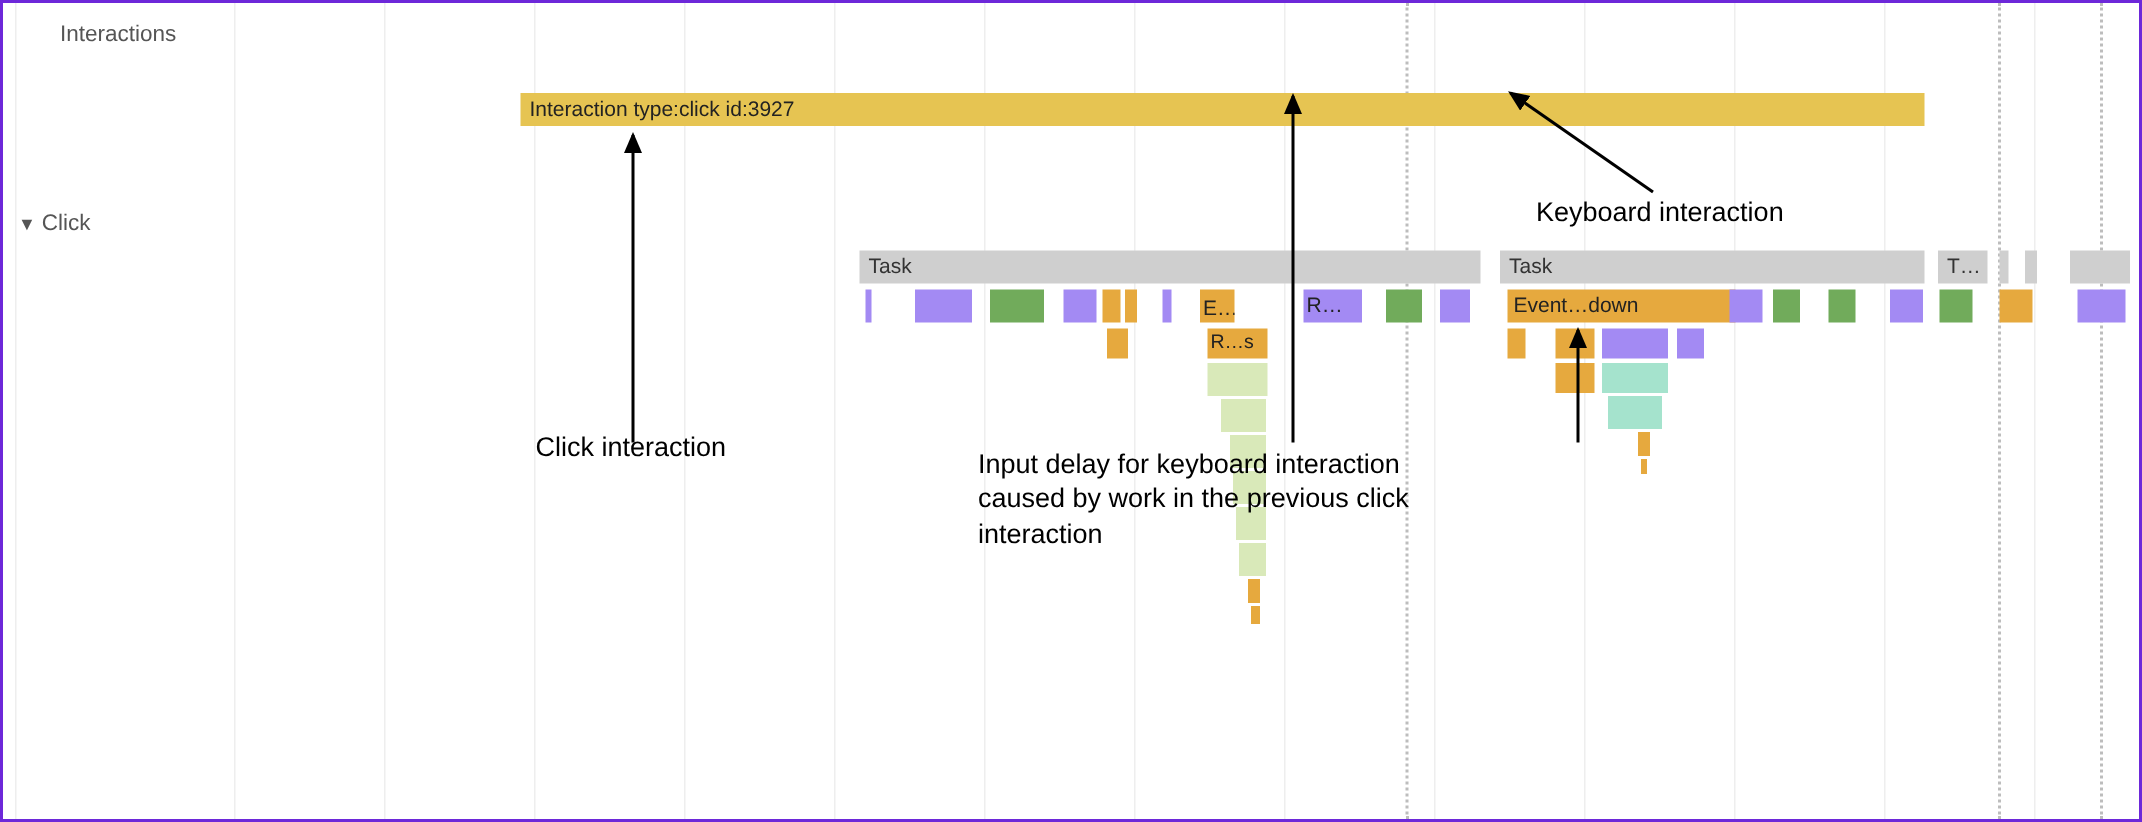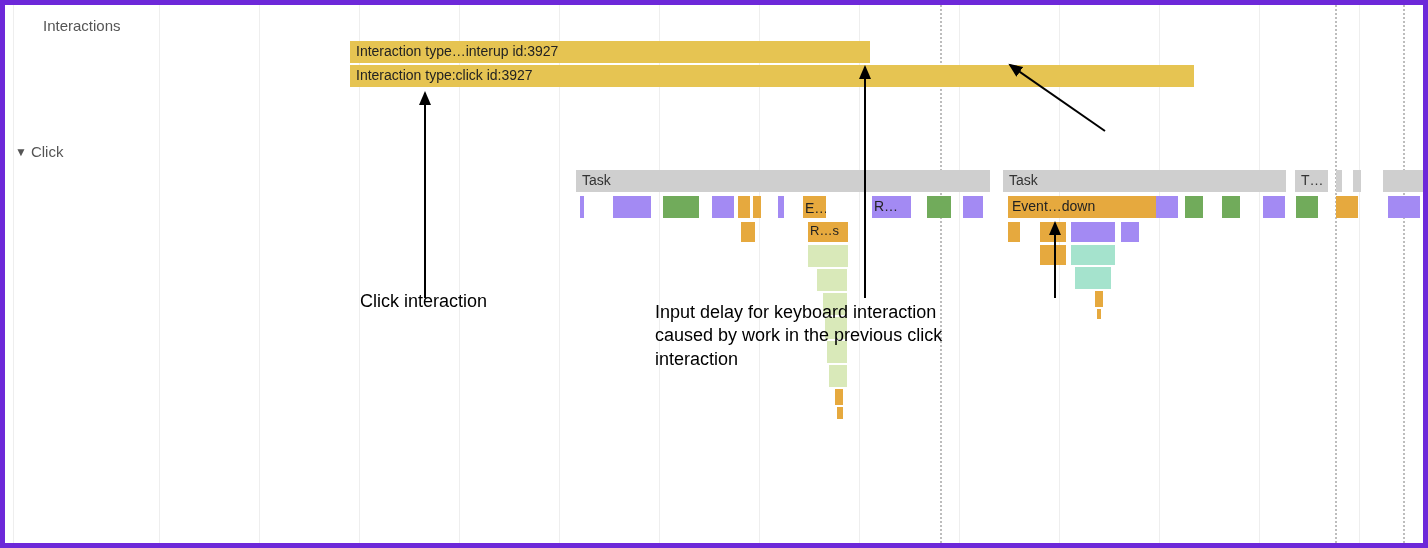--- a/index.html
+++ b/index.html
@@ -1,17 +1,17 @@
 <!DOCTYPE html>
 <html><head>
 <meta charset="utf-8">
 <style>
   * { box-sizing: border-box; margin: 0; padding: 0; }
   html, body { width: 1428px; height: 548px; font-family: Arial, Helvetica, sans-serif; font-size: 14px; color: #222; background: #fff; overflow: hidden; }
-  .panel { position: relative; width: 1428px; height: 548px; border: 5px solid #6d28d9; }
+  .panel { position: relative; width: 1428px; height: 548px; border: 2px solid #6d28d9; }
   .gridlines { position: absolute; inset: 0; pointer-events: none; }
   .gridlines div { position: absolute; top: 0; bottom: 0; width: 1px; background: #eee; }
   .dotted { position:absolute; top:0; bottom:0; width:0; border-left: 2px dotted #bdbdbd; }
   .track-label { position: absolute; left: 10px; font-size: 15px; color: #555; }
   .track-label.main { display:flex; align-items:center; gap:4px; }
   .caret { display:inline-block; font-size:12px; color:#555; }
   .bar { position: absolute; height: 22px; font-size: 14px; padding: 2px 6px; white-space: nowrap; overflow: hidden; text-overflow: ellipsis; }
   .yellow { background: #e6c452; color:#222; }
   .orange { background: #efb557; color:#222; }
   .grey { background: #cfcfcf; color:#333; }
@@ -46,22 +46,21 @@
       <div style="left:1154px"></div>
     <div style="left:1254px"></div>
       <div style="left:1354px"></div>
   </div>
   <div class="dotted" style="left:935px"></div>
   <div class="dotted" style="left:1330px"></div>
   <div class="dotted" style="left:1398px"></div>
 
   <div class="track-label" style="top:12px;left:38px">Interactions</div>
 
-  <div class="bar yellow" style="top:36px;left:345px;width:520px">Interaction type…interup id:3927</div>
-  <div class="bar yellow" style="top:60px;left:345px;width:844px">Interaction type:click id:3927</div>
+  <div class="bar yellow" style="top:60px;left:345px;width:936px">Interaction type:click id:3927</div>
 
   <div class="track-label main" style="top:138px">
     <span class="caret">▼</span>
     <span>Click</span>
   </div>
 
   <div class="bar grey" style="top:165px;left:571px;width:414px">Task</div>
   <div class="bar grey" style="top:165px;left:998px;width:283px">Task</div>
   <div class="bar grey" style="top:165px;left:1290px;width:33px">T…</div>
   <div class="tiny grey" style="top:165px;left:1331px;width:6px;height:22px"></div>
@@ -106,20 +105,21 @@
   <div class="tiny lgreen" style="top:312px;left:820px;width:22px;height:22px"></div>
   <div class="tiny lgreen" style="top:336px;left:822px;width:20px;height:22px"></div>
   <div class="tiny lgreen" style="top:360px;left:824px;width:18px;height:22px"></div>
   <div class="tiny gold" style="top:384px;left:830px;width:8px;height:16px"></div>
   <div class="tiny gold" style="top:402px;left:832px;width:6px;height:12px"></div>
 
   <div class="tiny gold" style="top:286px;left:1090px;width:8px;height:16px"></div>
   <div class="tiny gold" style="top:304px;left:1092px;width:4px;height:10px"></div>
 
   <div class="annotation" style="top:285px;left:355px">Click interaction</div>
+  <div class="annotation" style="top:128px;left:1022px">Keyboard interaction</div>
   <div class="annotation" style="top:296px;left:650px;width:310px;text-align:left">Input delay for keyboard interaction caused by work in the previous click interaction</div>
 
   <svg class="overlay">
     <defs>
       <marker id="ah" markerWidth="10" markerHeight="10" refX="6" refY="3" orient="auto">
         <path d="M0,0 L7,3 L0,6 Z" class="arrowhead"></path>
       </marker>
     </defs>
 
     <line x1="420" y1="293" x2="420" y2="88" class="arrow" marker-end="url(#ah)"></line>

